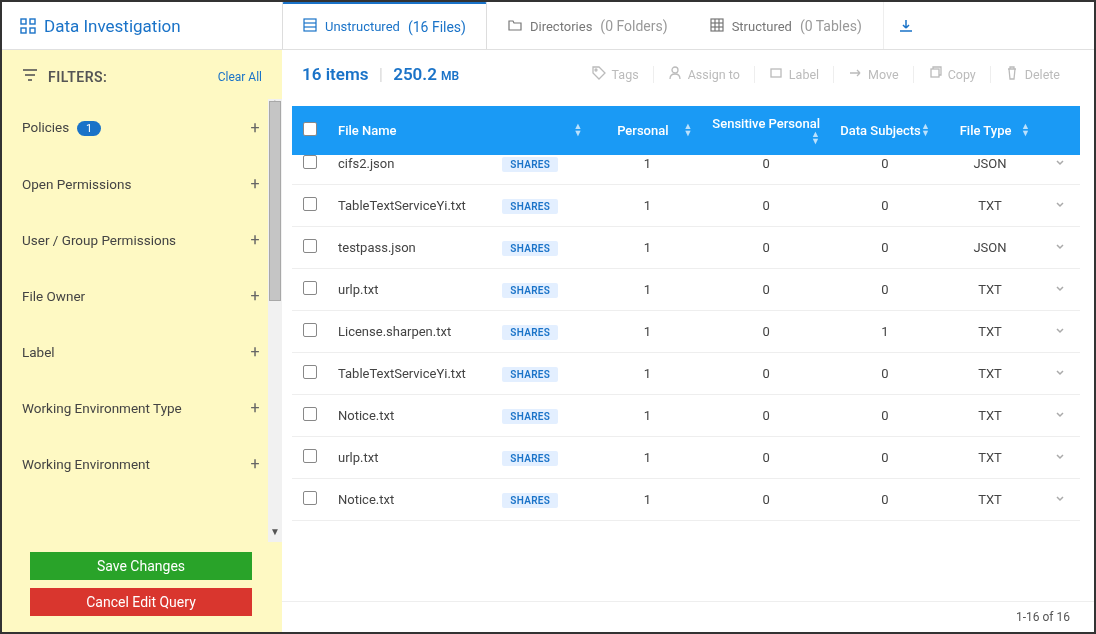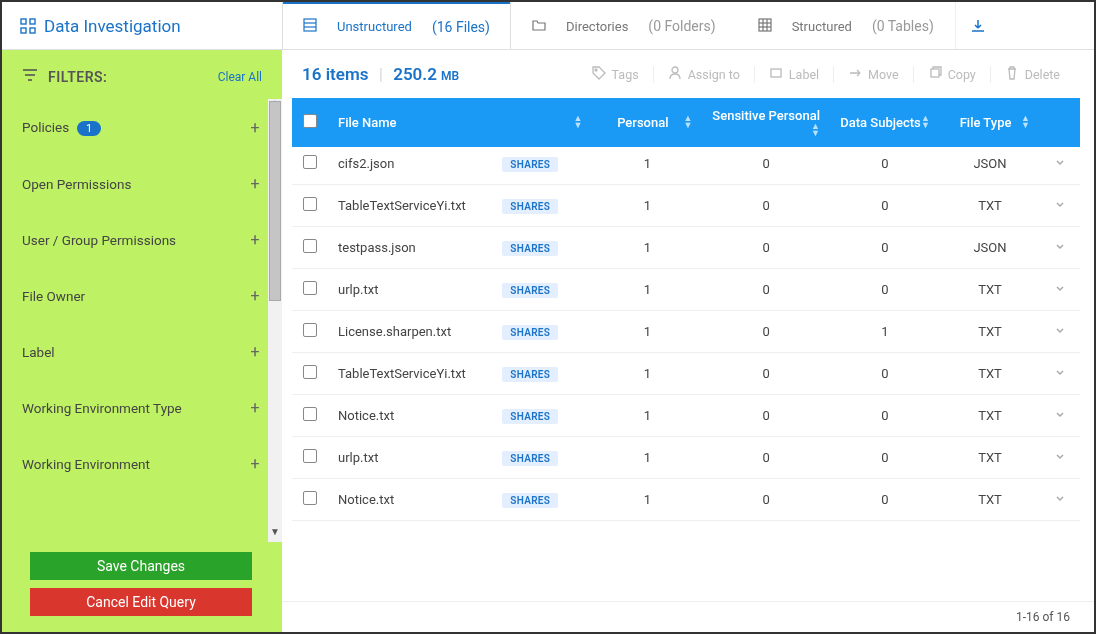--- a/index.html
+++ b/index.html
@@ -4,34 +4,34 @@
 <style>
   * { box-sizing: border-box; margin: 0; padding: 0; }
   body { font-family: -apple-system, BlinkMacSystemFont, "Segoe UI", Roboto, Arial, sans-serif; background: #fff; color: #333; }
   .app { width: 1096px; height: 634px; border: 2px solid #333; display: flex; flex-direction: column; overflow: hidden; }
   
   
   .header { display: flex; align-items: center; border-bottom: 1px solid #e0e0e0; height: 48px; }
   .app-title { display: flex; align-items: center; gap: 8px; padding: 0 18px; color: #1a73c8; font-size: 17px; font-weight: 400; width: 280px; }
   .app-title-icon { display:inline-block; width:16px; height:16px; }
   .tabs { display: flex; height: 100%; }
-  .tab { display: flex; align-items: center; gap: 20px; padding: 0 20px; border: 1px solid transparent; border-bottom: none; color: #777; font-size: 13px; cursor: pointer; white-space: nowrap; }
+  .tab { display: flex; align-items: center; gap: 8px; padding: 0 20px; border: 1px solid transparent; border-bottom: none; color: #777; font-size: 13px; cursor: pointer; white-space: nowrap; }
   .tab.active { border-color: #ddd; border-top: 2px solid #1a73c8; color: #1a73c8; background:#fff; border-radius: 2px 2px 0 0; }
   .tab .tab-icon { width:14px; height:14px; }
   .tab .count { color:#999; font-size:14px; }
   .tab.active .count { color:#1a73c8; }
   .search-wrap { margin-left: auto; display:flex; align-items:center; gap:10px; padding:0 12px; height:100%; border-left:1px solid #eee; }
   .search-wrap input { border:none; outline:none; font-size:12px; font-style:italic; color:#888; width:150px; }
   .dl-btn { padding:0 14px; color:#1a73c8; cursor:pointer; border-left:1px solid #eee; height:100%; display:flex; align-items:center; }
   
   
   .body { flex:1; display:flex; overflow:hidden; }
   
   
-  .sidebar { width: 280px; display:flex; flex-direction:column; background:#bef264; }
+  .sidebar { width: 280px; display:flex; flex-direction:column; background:#fef9c3; }
   .filters-head { display:flex; align-items:center; justify-content:space-between; padding:18px 20px 14px 20px; }
   .filters-title { display:flex; align-items:center; gap:10px; color:#555; font-weight:600; font-size:14px; letter-spacing:0.5px; }
   .clear-all { color:#1a73c8; font-size:12px; cursor:pointer; }
   .filter-list { flex:1; overflow:auto; position:relative; margin:0 4px 0 14px; }
   .filter-item { display:flex; align-items:center; justify-content:space-between; padding:18px 16px 18px 6px; font-size:13.5px; color:#444; border-top:1px solid transparent; cursor:pointer; }
   .filter-item .plus { color:#666; font-size:16px; width:14px; text-align:center; }
   .badge { display:inline-block; min-width:24px; text-align:center; background:#1a73c8; color:#fff; border-radius:10px; font-size:11px; padding:1px 8px; margin-left:8px; }
   .fake-scrollbar { position:absolute; right:0; top:0; width:14px; height:100%; background:#f1f1f1; }
   .fake-thumb { position:absolute; right:1px; top:2px; width:12px; height:200px; background:#c5c5c5; border:1px solid #a8a8a8; }
   .fake-arrow { position:absolute; right:0; width:14px; height:14px; font-size:10px; text-align:center; color:#555; }
@@ -48,21 +48,21 @@
   .items-summary { color:#1a73c8; font-size:17px; font-weight:600; }
   .items-summary .unit { font-size:12px; font-weight:600; }
   .toolbar-actions { margin-left:auto; display:flex; align-items:center; gap:0; }
   .taction { display:flex; align-items:center; gap:6px; color:#bbb; font-size:12.5px; padding:0 14px; border-left:1px solid #eee; cursor:pointer; }
   .taction:first-child { border-left:none; }
   .taction svg { width:14px; height:14px; }
   
   
   .table-wrap { flex:1; overflow:auto; margin:0 14px 0 10px; position:relative; }
   table { width:100%; border-collapse:collapse; }
-  thead th { background:#1a9af5; color:#fff; font-size:13px; font-weight:500; text-align:left; padding:10px 10px; position:sticky; top:4px; white-space:nowrap; }
+  thead th { background:#1a9af5; color:#fff; font-size:13px; font-weight:500; text-align:left; padding:10px 10px; position:sticky; top:12px; white-space:nowrap; }
   thead th .sort { float:right; opacity:0.7; font-size:9px; line-height:7px; }
   thead th.center { text-align:center; }
   tbody td { padding:12px 10px; font-size:13px; color:#444; border-bottom:1px solid #eee; white-space:nowrap; }
   tbody td.center { text-align:center; }
   .chk { width:14px; height:14px; border:1.5px solid #888; border-radius:2px; display:inline-block; cursor:pointer; background:#fff; }
   .tag { display:inline-block; background:#e3efff; color:#1a73c8; font-size:10px; font-weight:600; padding:2px 8px; border-radius:2px; letter-spacing:0.3px; }
   .chevron { color:#aaa; cursor:pointer; }
   
   .footer { text-align:right; padding:8px 24px; font-size:12px; color:#555; border-top:1px solid #eee; }
   

